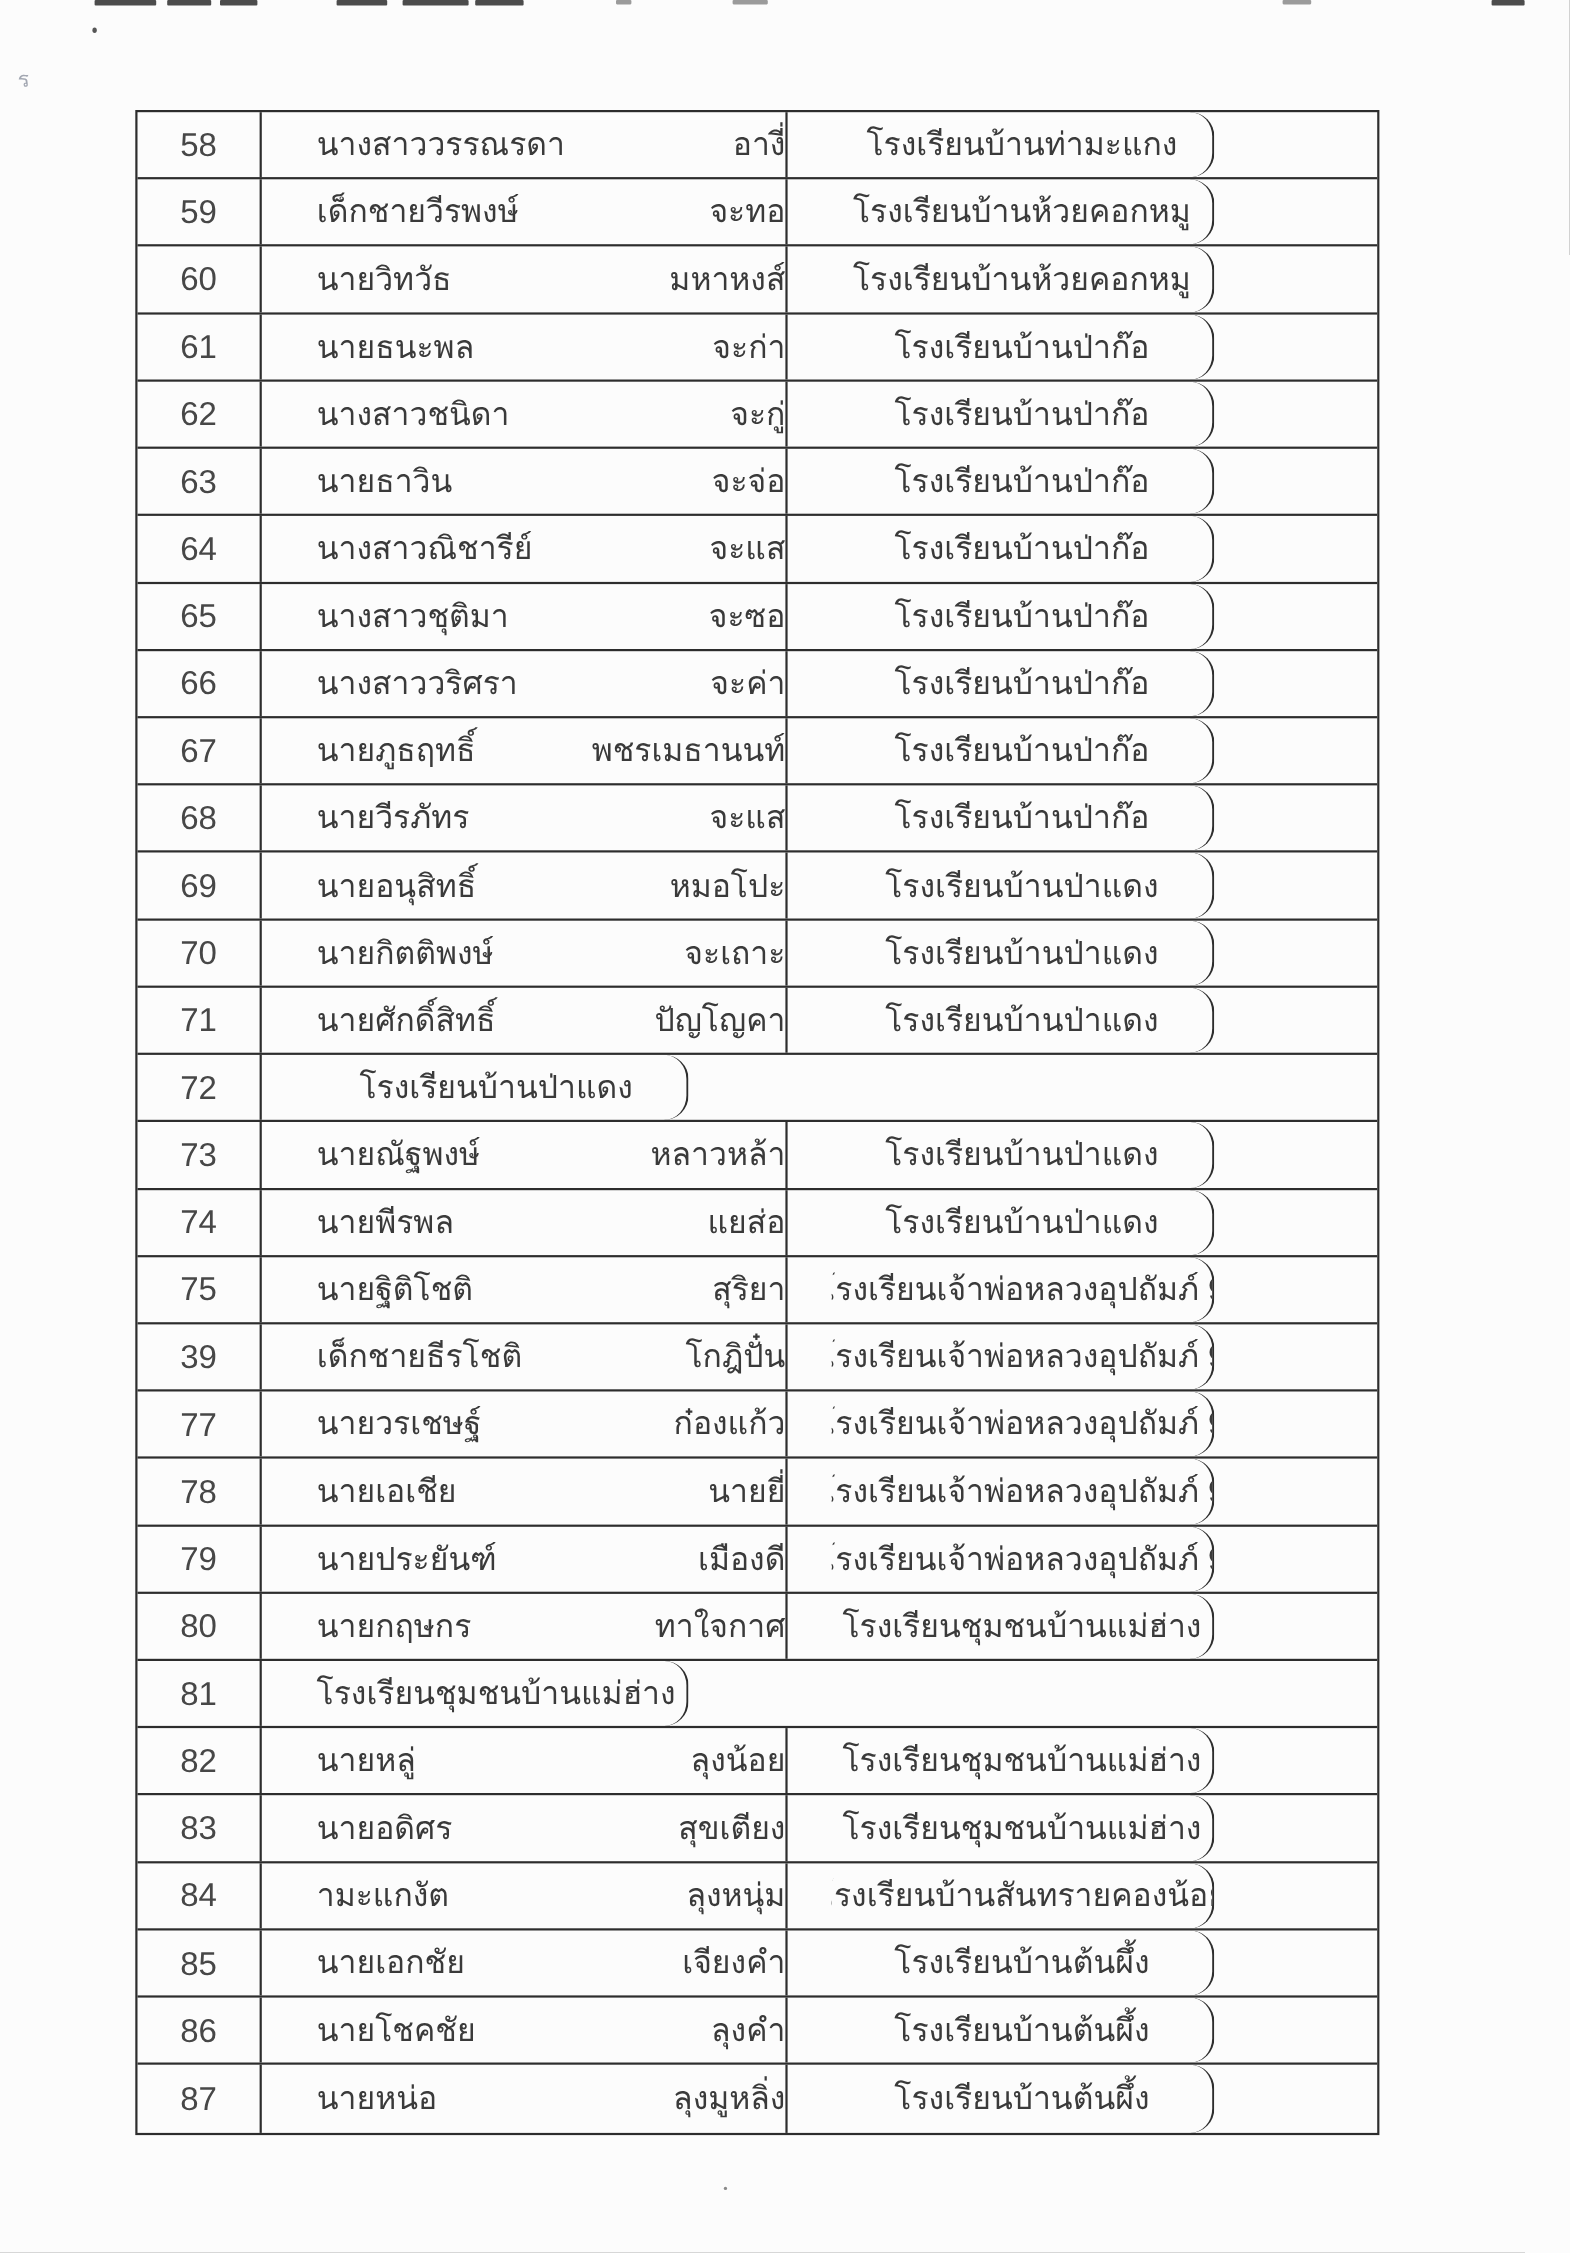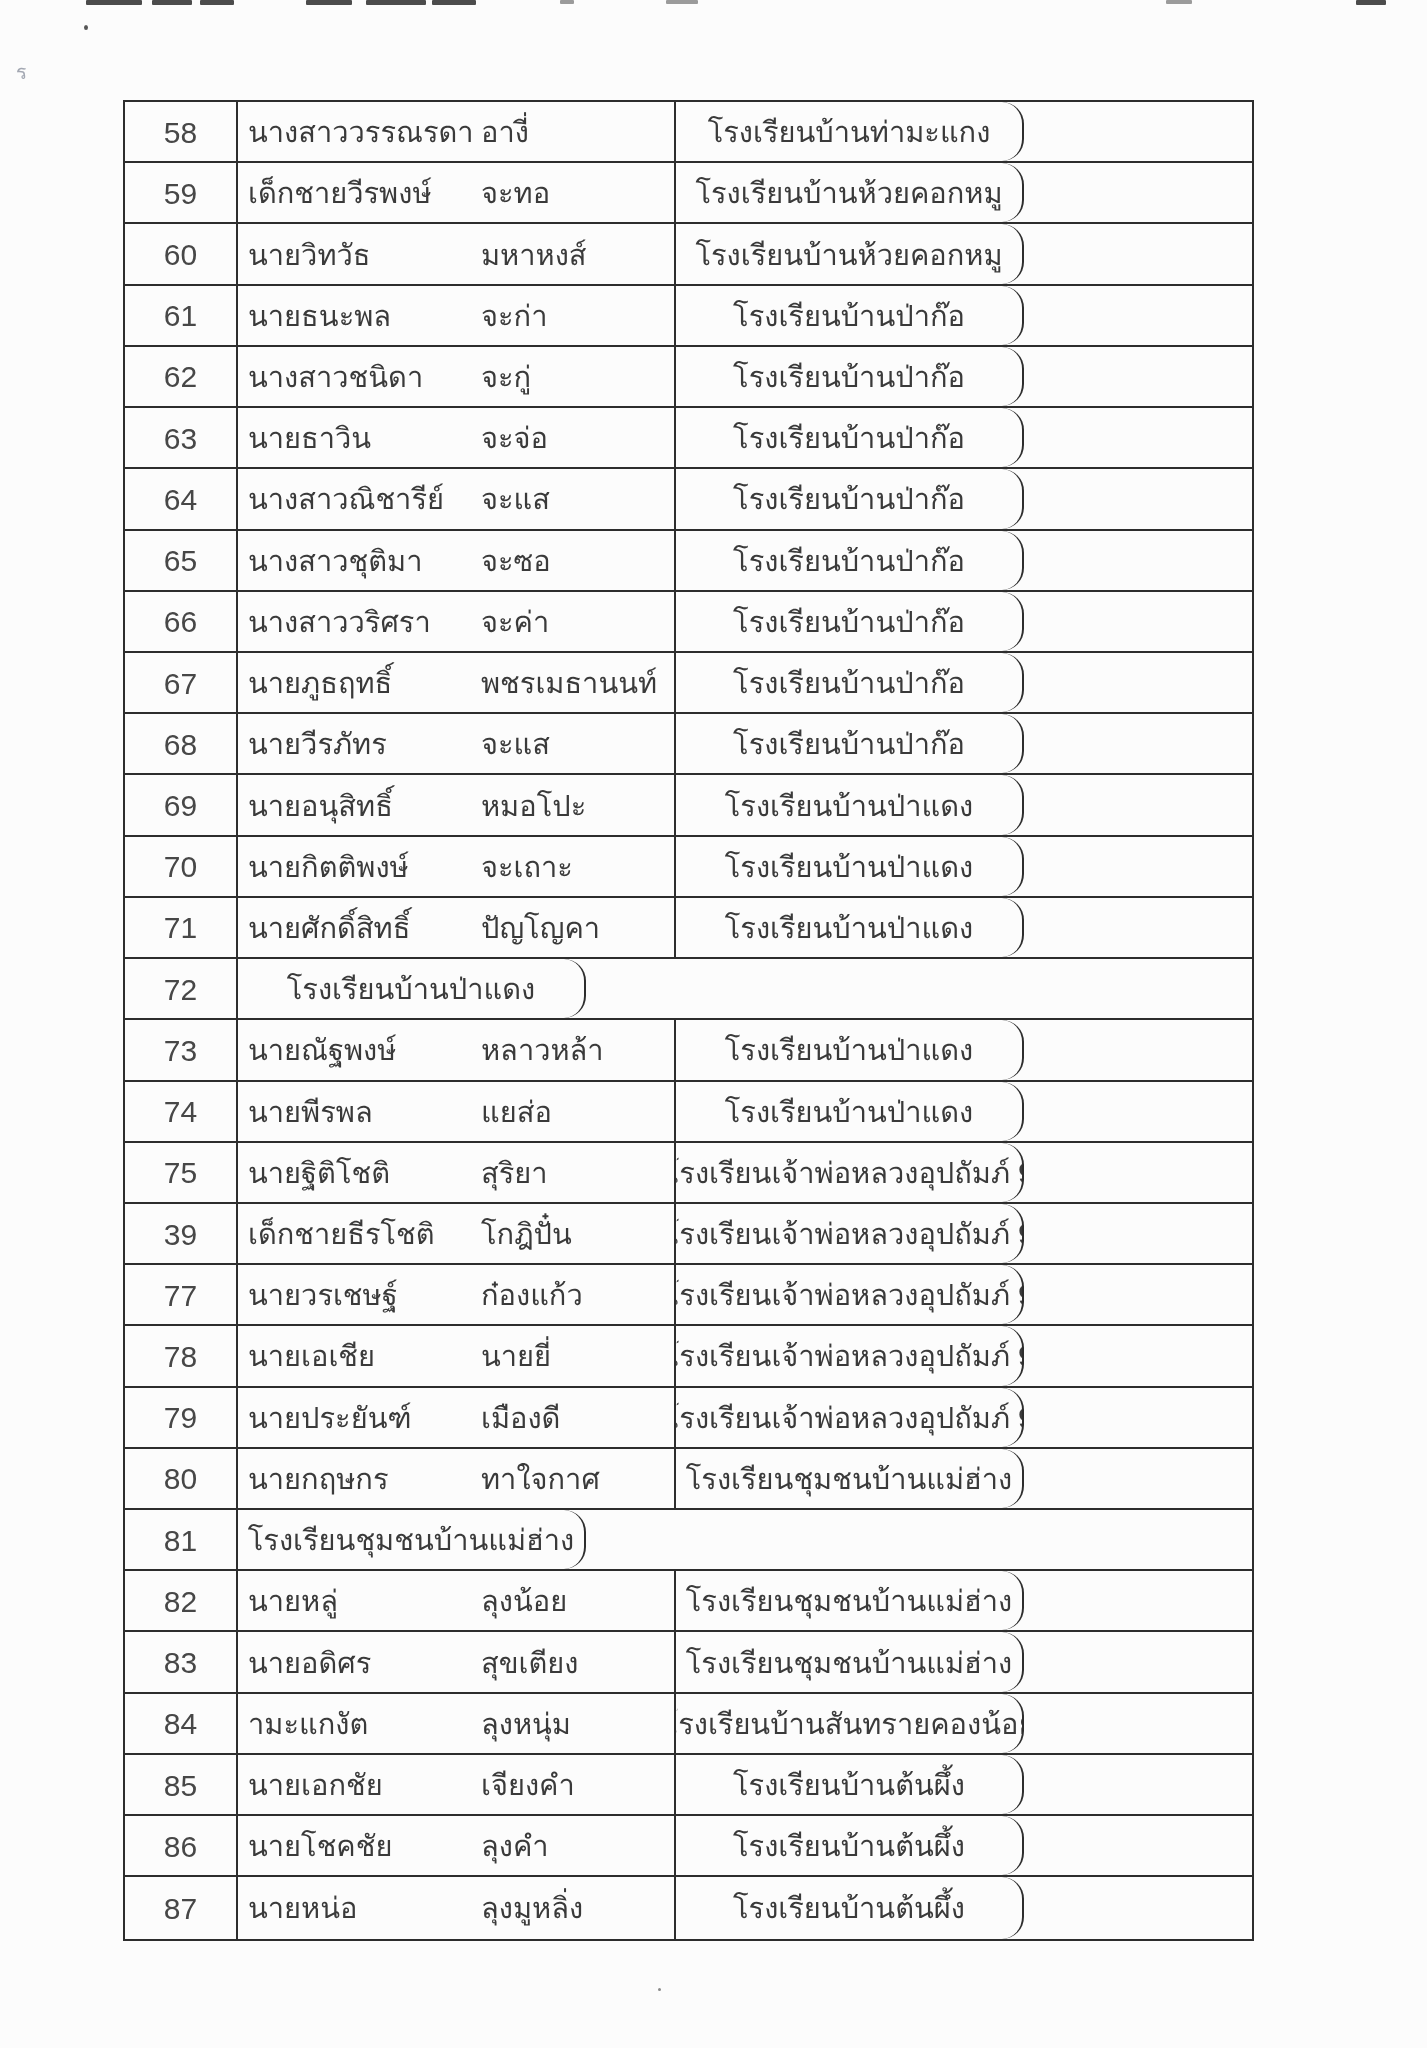--- a/index.html
+++ b/index.html
@@ -32,33 +32,34 @@
     position: absolute;
     left: 123px; top: 100px;
     width: 1131px;
     border: 2px solid var(--line);
     background: var(--paper);
   }
   .row {
     display: flex;
     height: 61.23px;
     border-bottom: 2px solid var(--line);
+    gap: 40px;
   }
   .row:last-child { border-bottom: none; }
   .cell {
     display: flex;
     align-items: center;
     border-right: 2px solid var(--line);
     overflow: hidden;
     font-size: 29px;
     line-height: 1;
     padding-top: 2px;
   }
   .c-no    { width: 113px; justify-content: center; font-size: 30px; color: #474747; flex: none; }
-  .c-name  { width: 438px; padding-left: 10px; flex: none; }
+  .c-name  { width: 438px; padding-left: 10px; flex: none; justify-content: space-between; }
   .c-name .fname { width: 233px; flex: none; white-space: nowrap; }
   .c-name .lname { white-space: nowrap; }
   .c-school{ width: 348px; justify-content: center; text-align: center; flex: none; white-space: nowrap; border-radius: 22px; }
   .c-blank { flex: 1; border-right: none; }
 </style>
 </head>
 <body>
 
 <div class="page">
 

